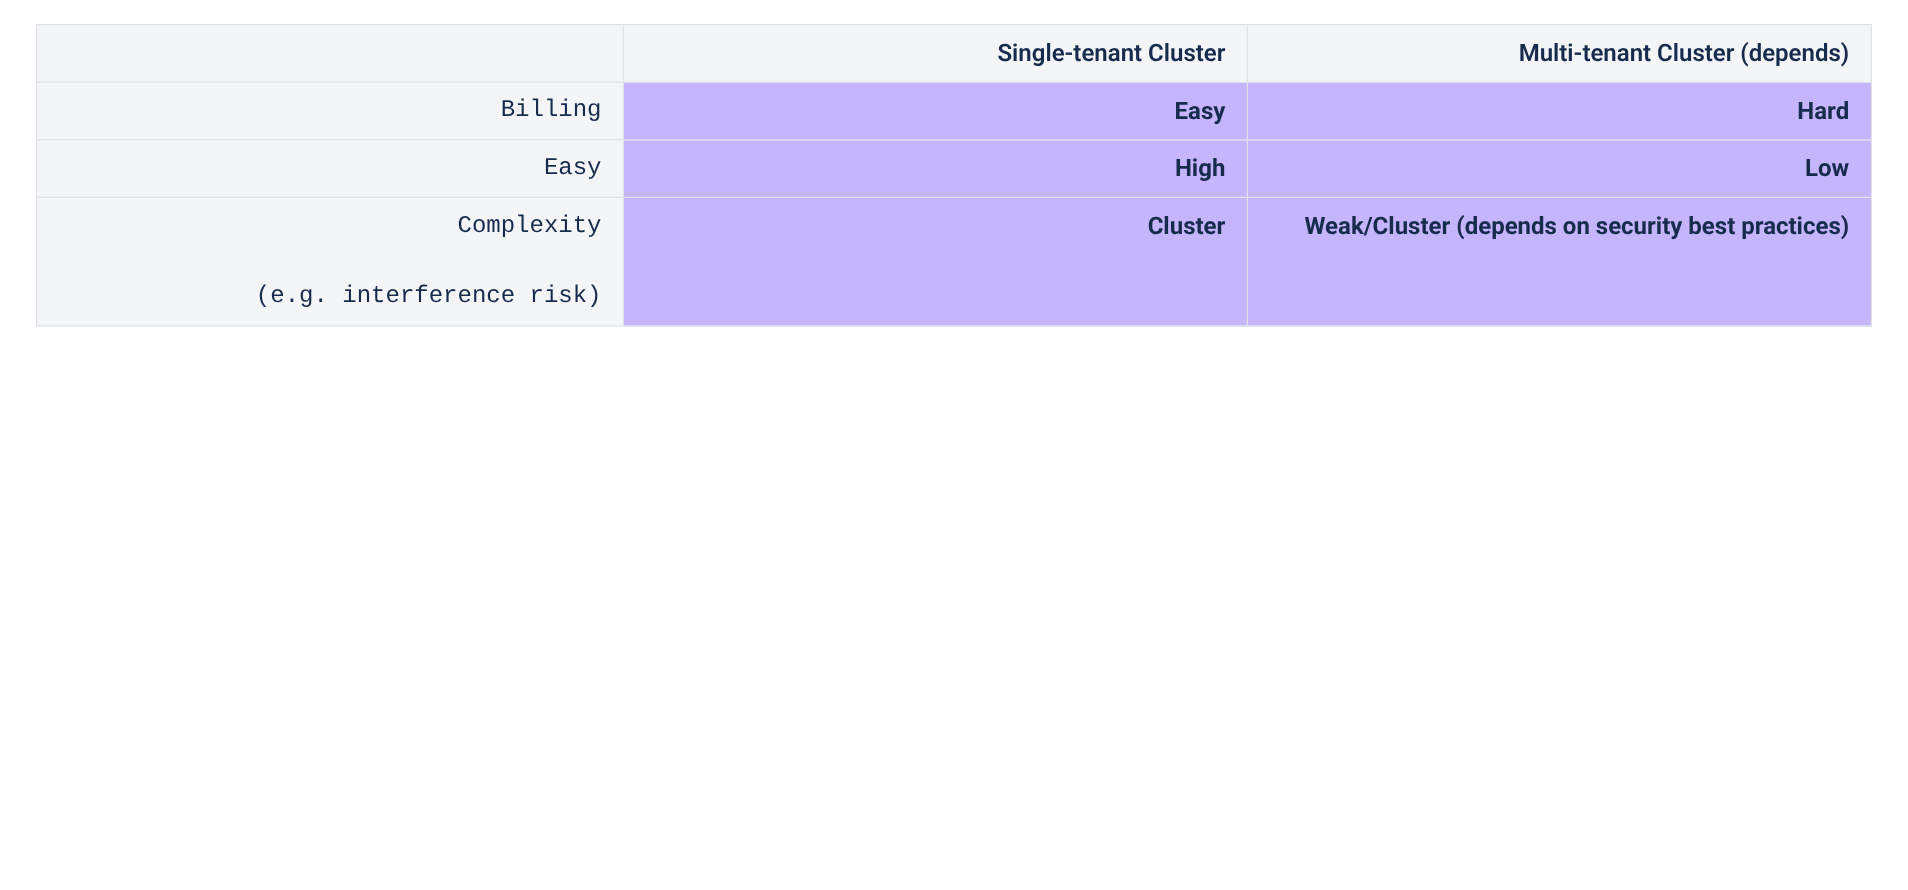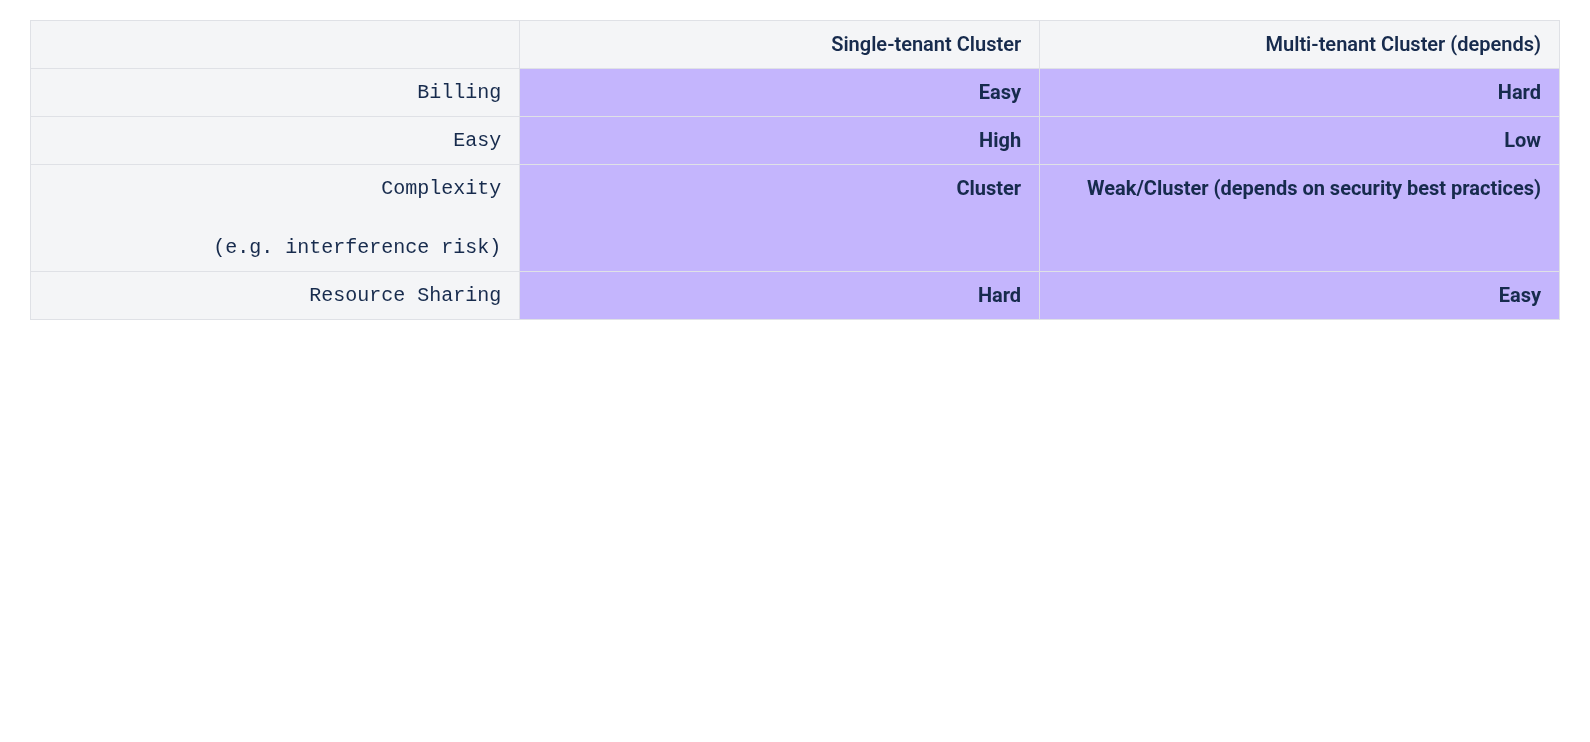--- a/index.html
+++ b/index.html
@@ -82,19 +82,14 @@
       <tr>
         <td><span>Easy</span></td>
         <td>High</td>
         <td>Low</td>
       </tr>
       <tr>
         <td><span>Complexity</span><span class="sub">(e.g. interference risk)</span></td>
         <td>Cluster</td>
         <td>Weak/Cluster (depends on security best practices)</td>
       </tr>
-      <tr>
-        <td><span>Resource Sharing</span></td>
-        <td>Hard</td>
-        <td>Easy</td>
-      </tr>
     </tbody>
 </table>
 
 </body></html>

